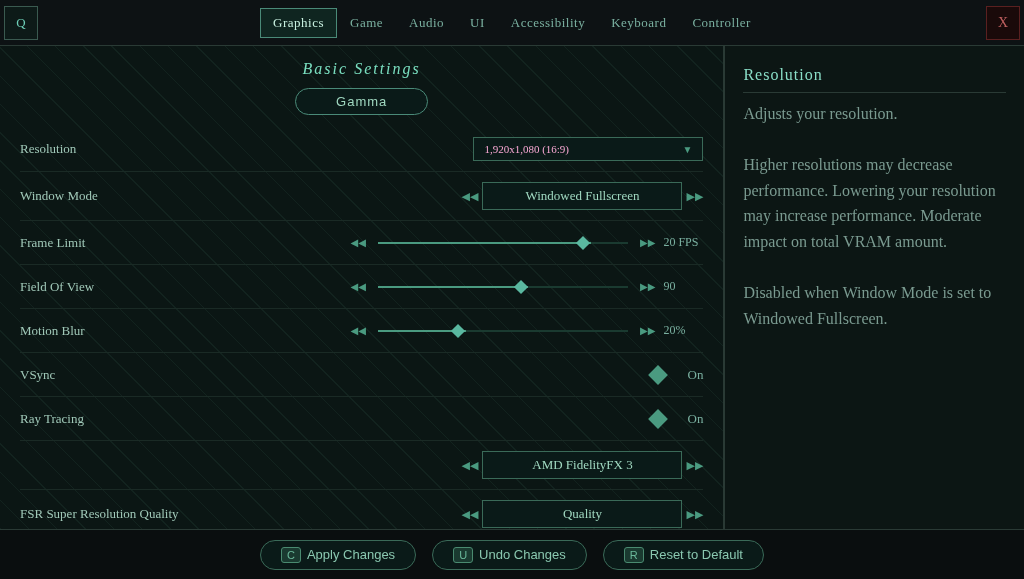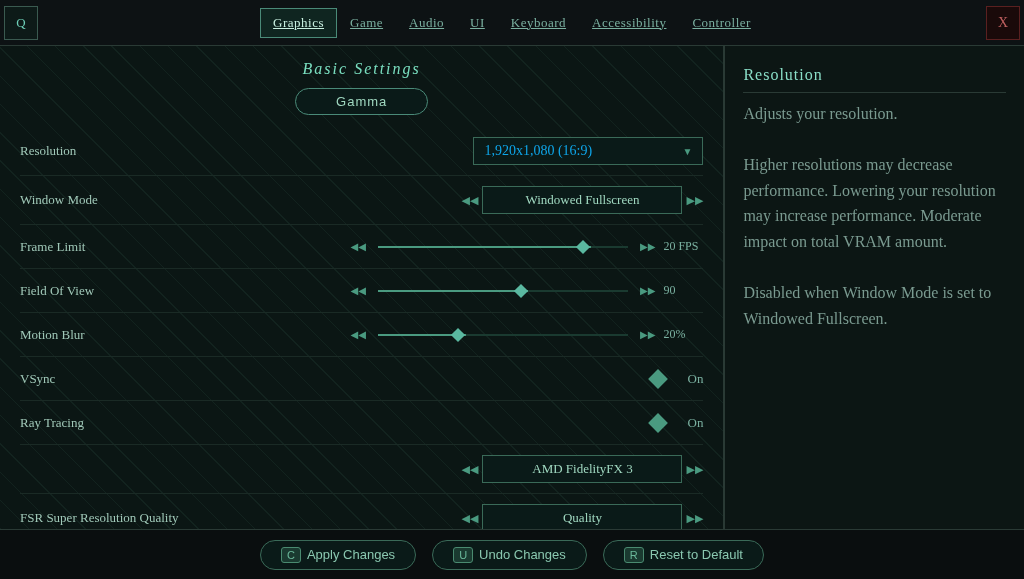--- a/index.html
+++ b/index.html
@@ -40,21 +40,20 @@
       gap: 0;
     }
     .nav-tab {
       padding: 6px 12px;
       font-size: 13px;
       color: #7ab0a0;
       border: 1px solid transparent;
       cursor: pointer;
       letter-spacing: 0.5px;
       white-space: nowrap;
-      text-decoration: underline;
     }
     .nav-tab.active {
       color: #c8f0e0;
       border: 1px solid #4a8a78;
       background: #0f2520;
     }
     .nav-close {
       width: 34px;
       height: 34px;
       background: #1a0a0a;
@@ -154,22 +153,22 @@
       display: flex;
       align-items: center;
       border: 1px solid #3a6a58;
       background: #0a1a18;
       padding: 5px 10px;
       min-width: 230px;
       justify-content: space-between;
       cursor: pointer;
     }
     .dropdown span {
-      font-size: 14px;
-      color: #0ea5e9;
+      font-size: 11px;
+      color: #f9a8d4;
     }
     .dropdown .arrow-down {
       color: #4a9a80;
       font-size: 10px;
     }
 
     
     .arrow-selector {
       display: flex;
       align-items: center;
@@ -321,22 +320,22 @@
 
 <div class="top-nav">
   <div class="nav-icon-btn">
     <span>Q</span>
   </div>
   <div class="nav-tabs">
     <div class="nav-tab active">Graphics</div>
     <div class="nav-tab">Game</div>
     <div class="nav-tab">Audio</div>
     <div class="nav-tab">UI</div>
+    <div class="nav-tab">Accessibility</div>
     <div class="nav-tab">Keyboard</div>
-    <div class="nav-tab">Accessibility</div>
     <div class="nav-tab">Controller</div>
   </div>
   <div class="nav-close">
     <span>X</span>
   </div>
 </div>
 
 <div class="main-content">
 
   <div class="left-panel">

